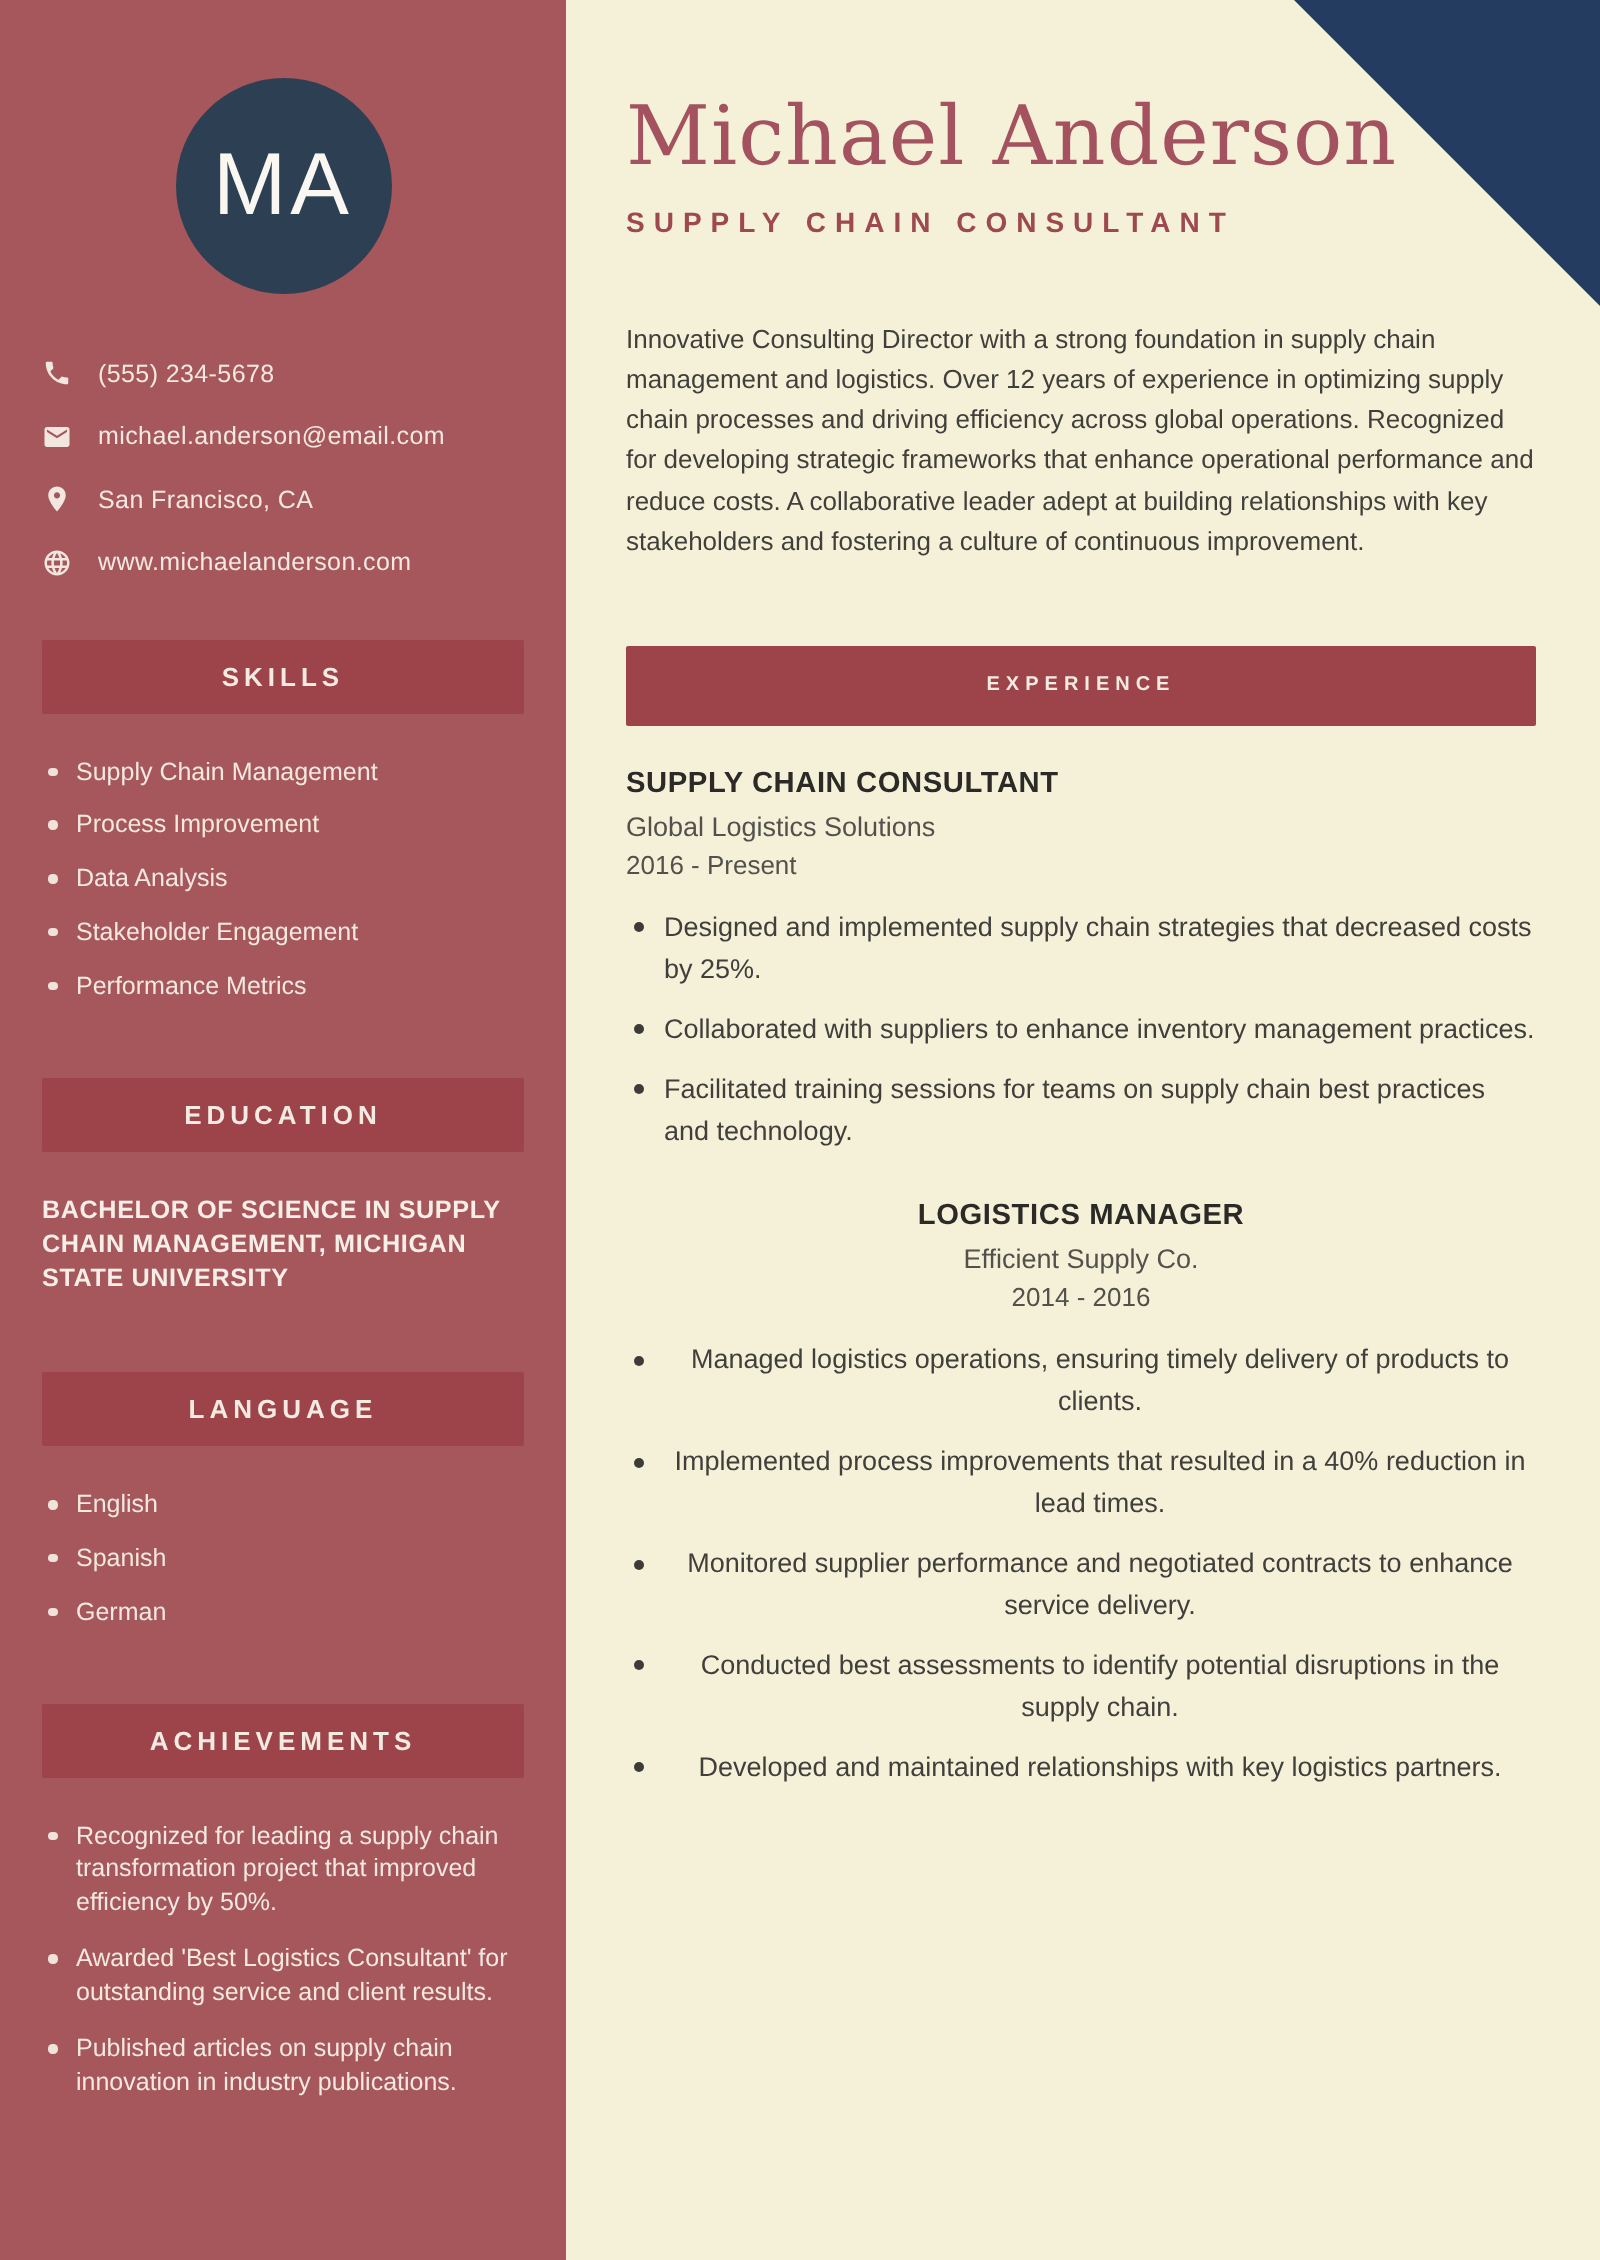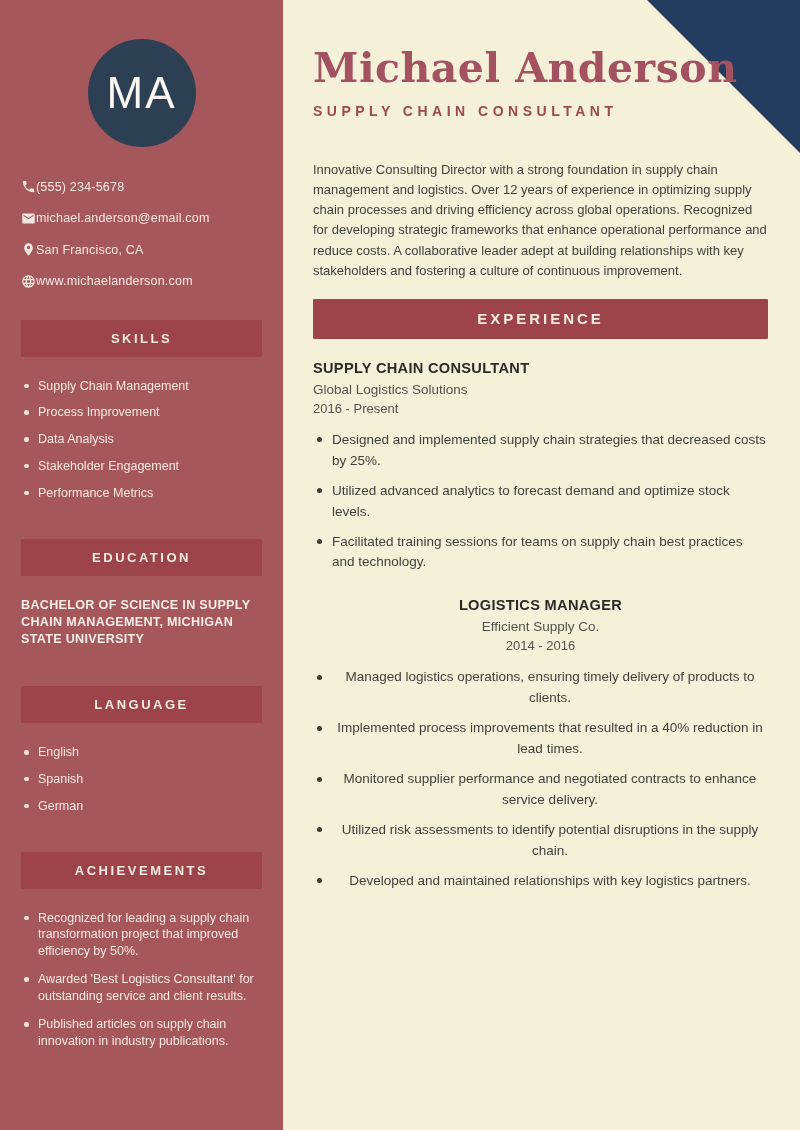--- a/index.html
+++ b/index.html
@@ -36,21 +36,21 @@
     margin:0 auto;
     display:flex;align-items:center;justify-content:center;
   }
   .avatar span{
     color:#FAF7F2;font-size:44px;font-weight:500;letter-spacing:2px;text-align:center;
   }
   .contact-list{
     list-style:none;margin-top:32px;
   }
   .contact-item{
-    display:flex;align-items:center;
+    display:flex;align-items:center;gap:13px;
     font-size:12.5px;letter-spacing:0.2px;
     margin-bottom:16.5px;
   }
   .contact-item .ico{
     width:15px;height:15px;flex:0 0 15px;display:inline-flex;
     color:#F2E7DE;
   }
   .contact-item .ico svg{width:15px;height:15px;fill:currentColor;}
 
   .banner{
@@ -94,39 +94,39 @@
   }
   .corner-triangle{
     position:absolute;top:0;right:0;
     width:153px;height:153px;
     background:var(--navy);
     -webkit-clip-path:polygon(0 0,100% 0,100% 100%);
     clip-path:polygon(0 0,100% 0,100% 100%);
   }
   .name{
     font-family:"DejaVu Serif","Liberation Serif",serif;
-    font-size:41px;font-weight:bold;
+    font-size:41px;font-weight:normal;
     color:var(--name-color);
     letter-spacing:0.5px;
     position:relative;z-index:1;
   }
   .subtitle{
     margin-top:11px;
     font-size:14px;font-weight:bold;letter-spacing:4.5px;
     color:var(--subtitle-color);
   }
   .summary{
     margin-top:41px;
     font-size:13px;line-height:1.55;
     color:var(--body-text);
     max-width:462px;
   }
   .banner.exp{
-    margin-top:18px;height:40px;
-    font-size:15px;letter-spacing:3px;
+    margin-top:42px;height:40px;
+    font-size:10px;letter-spacing:3px;
   }
   .job{margin-top:21px;}
   .job + .job{margin-top:24px;text-align:center;}
   .job-title{
     font-size:14.6px;font-weight:bold;letter-spacing:0.3px;
     color:var(--heading-text);
   }
   .job-company{
     margin-top:6px;font-size:13.5px;color:var(--muted-text);
   }
@@ -241,32 +241,32 @@
     <div class="banner exp">
       <span>EXPERIENCE</span>
     </div>
 
     <section class="job">
       <h3 class="job-title">SUPPLY CHAIN CONSULTANT</h3>
       <div class="job-company">Global Logistics Solutions</div>
       <div class="job-dates">2016 - Present</div>
       <ul class="jlist">
         <li>Designed and implemented supply chain strategies that decreased costs by 25%.</li>
-        <li>Utilized advanced analytics to forecast demand and optimize stock levels.</li>
+        <li>Collaborated with suppliers to enhance inventory management practices.</li>
         <li>Facilitated training sessions for teams on supply chain best practices and technology.</li>
       </ul>
     </section>
 
     <section class="job">
       <h3 class="job-title">LOGISTICS MANAGER</h3>
       <div class="job-company">Efficient Supply Co.</div>
       <div class="job-dates">2014 - 2016</div>
       <ul class="jlist">
         <li>Managed logistics operations, ensuring timely delivery of products to clients.</li>
         <li>Implemented process improvements that resulted in a 40% reduction in lead times.</li>
         <li>Monitored supplier performance and negotiated contracts to enhance service delivery.</li>
-        <li>Utilized risk assessments to identify potential disruptions in the supply chain.</li>
+        <li>Conducted best assessments to identify potential disruptions in the supply chain.</li>
         <li>Developed and maintained relationships with key logistics partners.</li>
       </ul>
     </section>
 
   </main>
 </div>
 
 </body></html>

